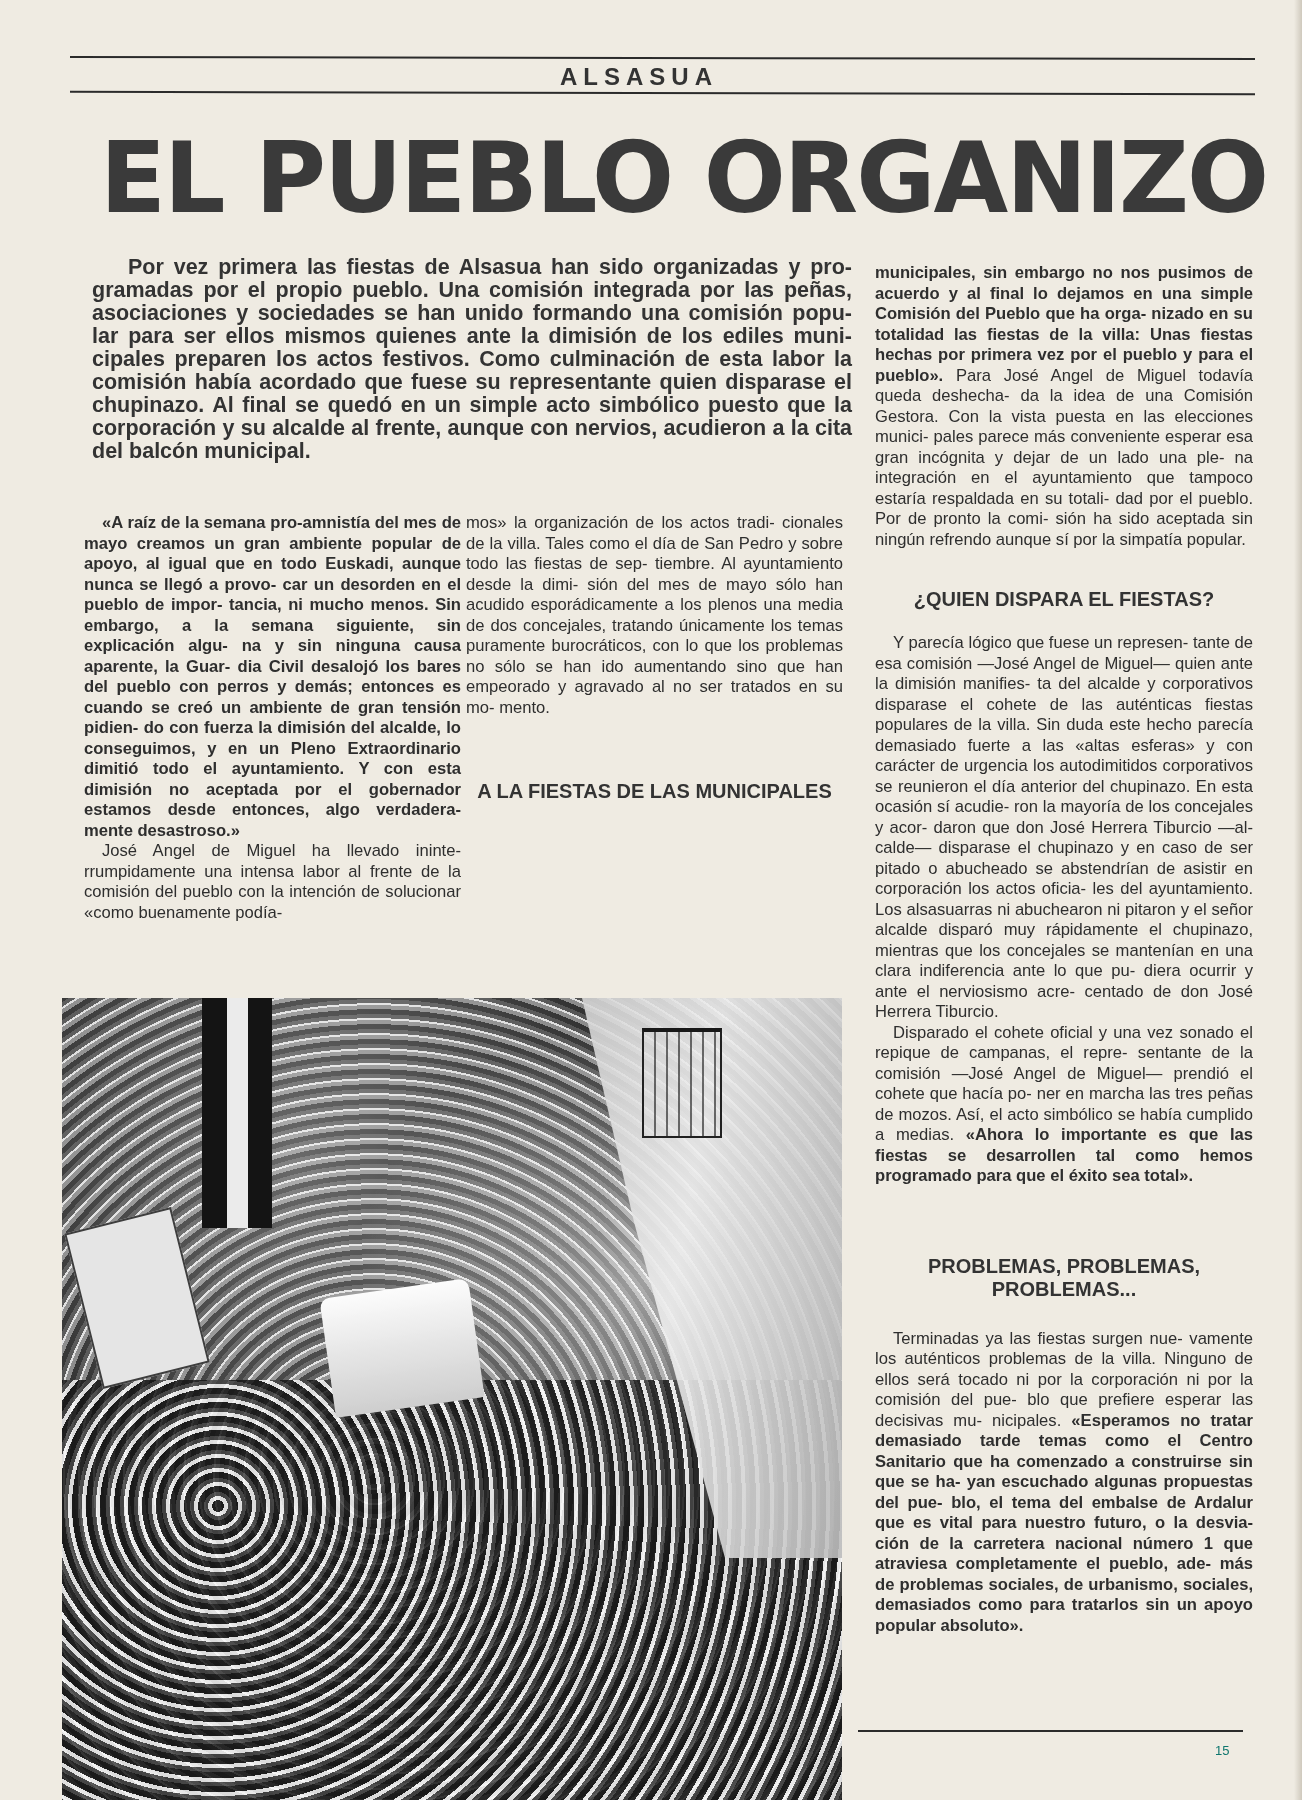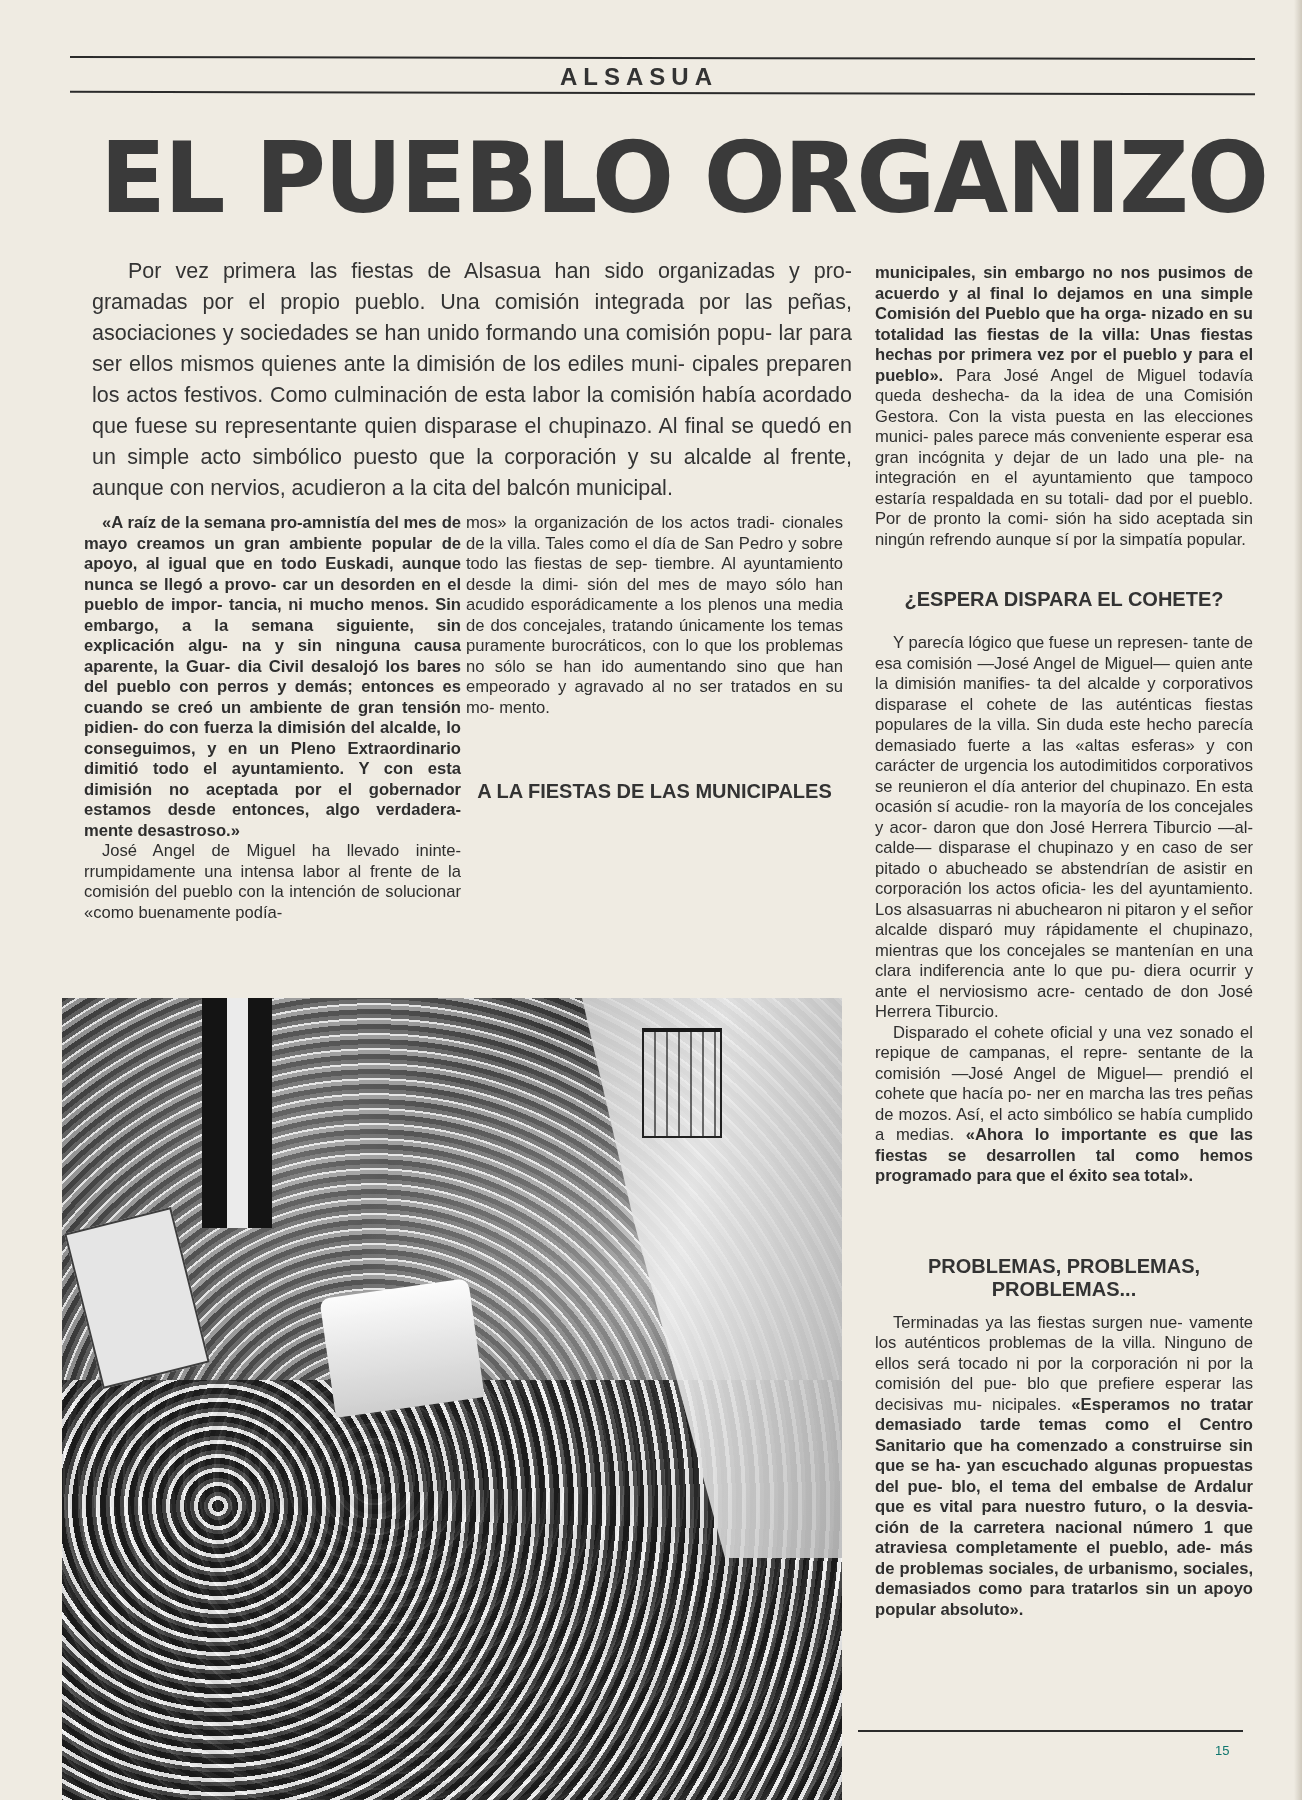--- a/index.html
+++ b/index.html
@@ -28,42 +28,42 @@
     position: absolute; left: 100px; top: 128px; width: 1130px;
     font-family: "DejaVu Sans", sans-serif; font-weight: bold;
     font-size: 98px; line-height: 100px; color: #3a3a3a;
     letter-spacing: -2px; white-space: nowrap;
     transform: scaleX(0.985); transform-origin: left;
     text-transform: uppercase;
   }
 
   .lede {
     position: absolute; left: 92px; top: 256px; width: 760px;
-    font-size: 21.5px; line-height: 31px; font-weight: normal;
+    font-size: 21.5px; line-height: 23px; font-weight: bold;
     color: #333; text-align: justify; hyphens: manual;
   }
   .lede p { text-indent: 36px; }
 
   .col {
     position: absolute; font-size: 16.6px; line-height: 20.5px;
     color: #2e2e2e; text-align: justify;
   }
   .col p { text-indent: 18px; }
   .col .b { font-weight: bold; }
   .col-1 { left: 84px; top: 513px; width: 377px; }
   .col-2 { left: 466px; top: 513px; width: 377px; }
   .col-3 { left: 875px; top: 263px; width: 378px; }
 
   .subhead {
     font-size: 20px; line-height: 23px; font-weight: bold;
     text-align: center; color: #333; text-indent: 0 !important;
   }
   .col-2 .subhead { margin-top: 62px; margin-bottom: 22px; }
   .col-3 .sh1 { margin-top: 38px; margin-bottom: 22px; }
-  .col-3 .sh2 { margin-top: 68px; margin-bottom: 12px; }
+  .col-3 .sh2 { margin-top: 68px; margin-bottom: 28px; }
 
   .caption {
     position: absolute; left: 180px; top: 963px; width: 580px;
     font-size: 17.5px; font-weight: bold; color: #333;
     letter-spacing: 0.3px;
   }
 
   .photo {
     position: absolute; left: 62px; top: 998px; width: 780px; height: 802px;
     background:
@@ -133,21 +133,21 @@
     <p>José Angel de Miguel ha llevado ininte- rrumpidamente una intensa labor al frente de la comisión del pueblo con la intención de solucionar «como buenamente podía-</p>
   </div>
 
   <div class="col col-2">
     <p style="text-indent:0">mos» la organización de los actos tradi- cionales de la villa. Tales como el día de San Pedro y sobre todo las fiestas de sep- tiembre. Al ayuntamiento desde la dimi- sión del mes de mayo sólo han acudido esporádicamente a los plenos una media de dos concejales, tratando únicamente los temas puramente burocráticos, con lo que los problemas no sólo se han ido aumentando sino que han empeorado y agravado al no ser tratados en su mo- mento.</p>
     <h2 class="subhead">A LA FIESTAS DE LAS MUNICIPALES</h2>
   </div>
 
   <div class="col col-3">
     <p style="text-indent:0"><span class="b">municipales, sin embargo no nos pusimos de acuerdo y al final lo dejamos en una simple Comisión del Pueblo que ha orga- nizado en su totalidad las fiestas de la villa: Unas fiestas hechas por primera vez por el pueblo y para el pueblo».</span><span> Para José Angel de Miguel todavía queda deshecha- da la idea de una Comisión Gestora. Con la vista puesta en las elecciones munici- pales parece más conveniente esperar esa gran incógnita y dejar de un lado una ple- na integración en el ayuntamiento que tampoco estaría respaldada en su totali- dad por el pueblo. Por de pronto la comi- sión ha sido aceptada sin ningún refrendo aunque sí por la simpatía popular.</span></p>
-    <h2 class="subhead sh1">¿ESPERA DISPARA EL COHETE?</h2>
+    <h2 class="subhead sh1">¿QUIEN DISPARA EL FIESTAS?</h2>
     <p>Y parecía lógico que fuese un represen- tante de esa comisión —José Angel de Miguel— quien ante la dimisión manifies- ta del alcalde y corporativos disparase el cohete de las auténticas fiestas populares de la villa. Sin duda este hecho parecía demasiado fuerte a las «altas esferas» y con carácter de urgencia los autodimitidos corporativos se reunieron el día anterior del chupinazo. En esta ocasión sí acudie- ron la mayoría de los concejales y acor- daron que don José Herrera Tiburcio —al- calde— disparase el chupinazo y en caso de ser pitado o abucheado se abstendrían de asistir en corporación los actos oficia- les del ayuntamiento. Los alsasuarras ni abuchearon ni pitaron y el señor alcalde disparó muy rápidamente el chupinazo, mientras que los concejales se mantenían en una clara indiferencia ante lo que pu- diera ocurrir y ante el nerviosismo acre- centado de don José Herrera Tiburcio.</p>
     <p><span>Disparado el cohete oficial y una vez sonado el repique de campanas, el repre- sentante de la comisión —José Angel de Miguel— prendió el cohete que hacía po- ner en marcha las tres peñas de mozos. Así, el acto simbólico se había cumplido a medias. </span><span class="b">«Ahora lo importante es que las fiestas se desarrollen tal como hemos programado para que el éxito sea total».</span></p>
     <h2 class="subhead sh2">PROBLEMAS, PROBLEMAS, PROBLEMAS...</h2>
     <p><span>Terminadas ya las fiestas surgen nue- vamente los auténticos problemas de la villa. Ninguno de ellos será tocado ni por la corporación ni por la comisión del pue- blo que prefiere esperar las decisivas mu- nicipales. </span><span class="b">«Esperamos no tratar demasiado tarde temas como el Centro Sanitario que ha comenzado a construirse sin que se ha- yan escuchado algunas propuestas del pue- blo, el tema del embalse de Ardalur que es vital para nuestro futuro, o la desvia- ción de la carretera nacional número 1 que atraviesa completamente el pueblo, ade- más de problemas sociales, de urbanismo, sociales, demasiados como para tratarlos sin un apoyo popular absoluto».</span></p>
   </div>
 
 
   <div class="photo">
     <div class="crowd"></div>
     <div class="building"></div>

